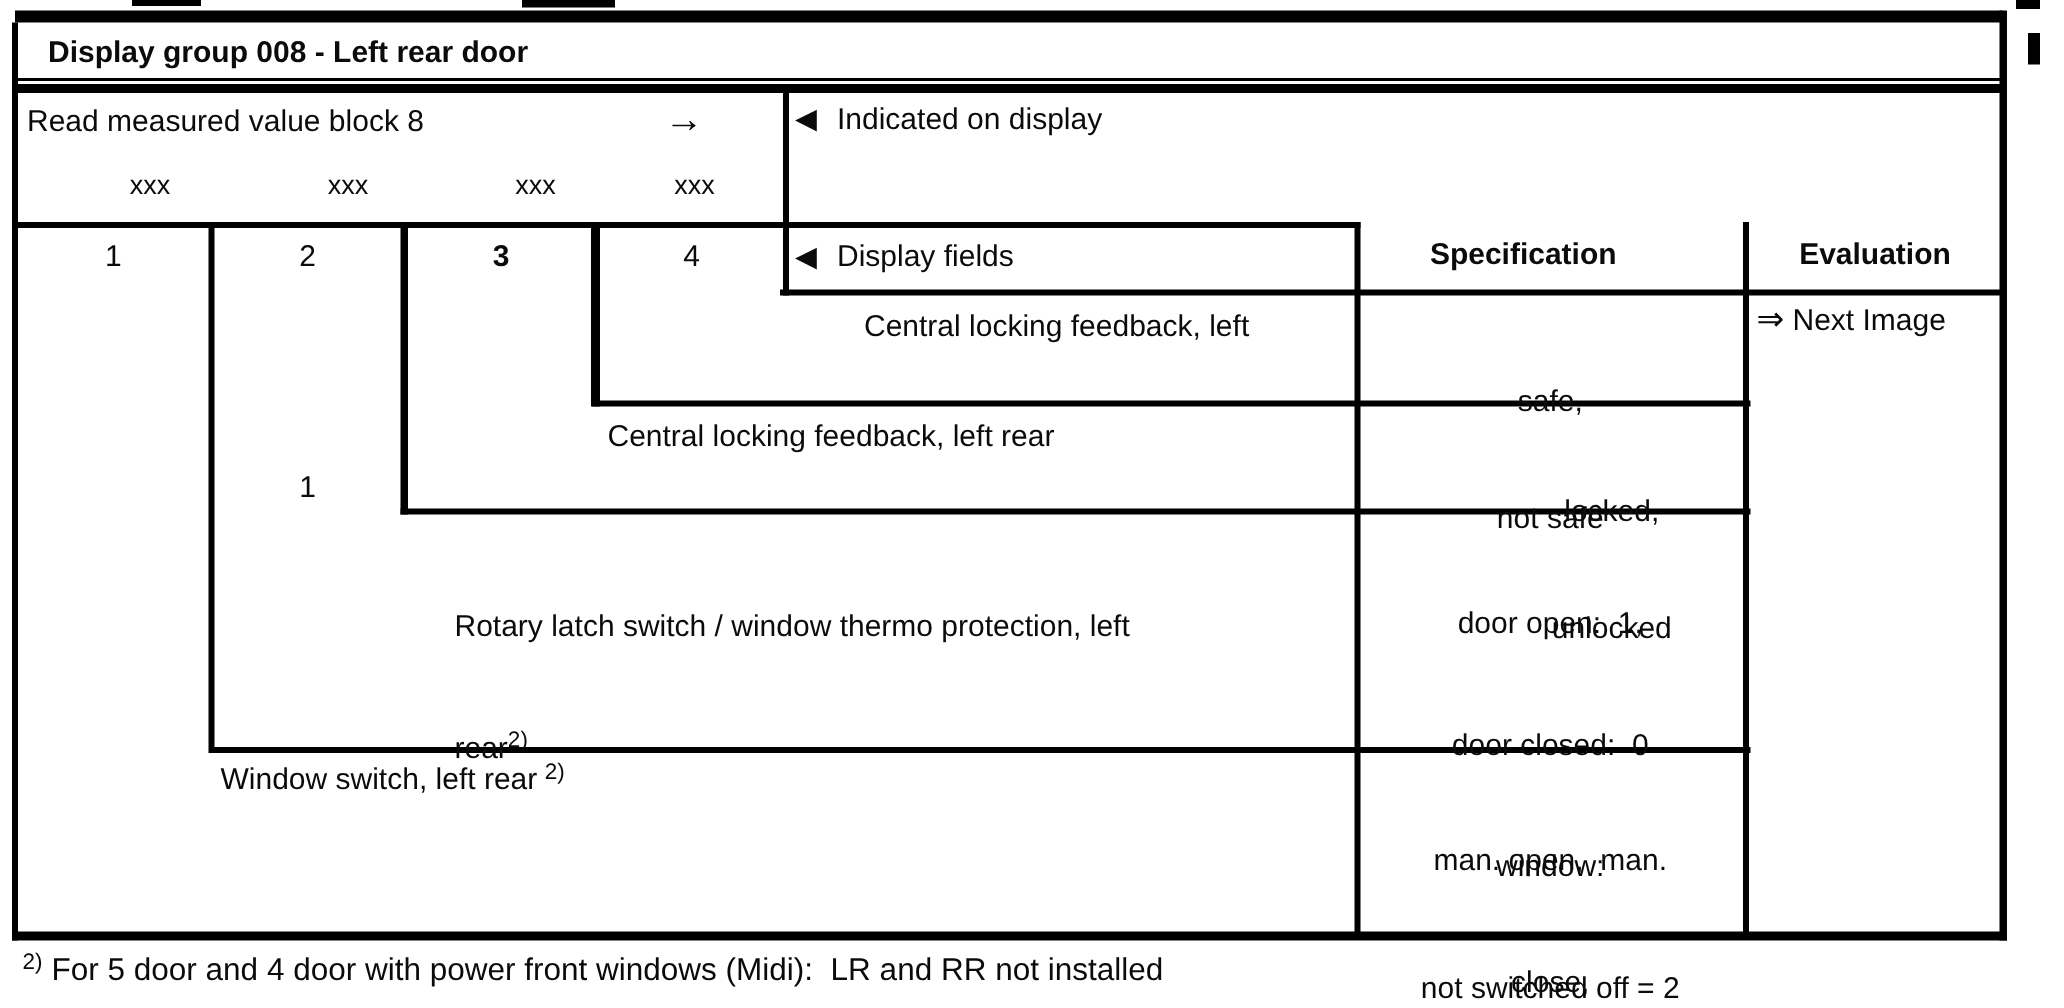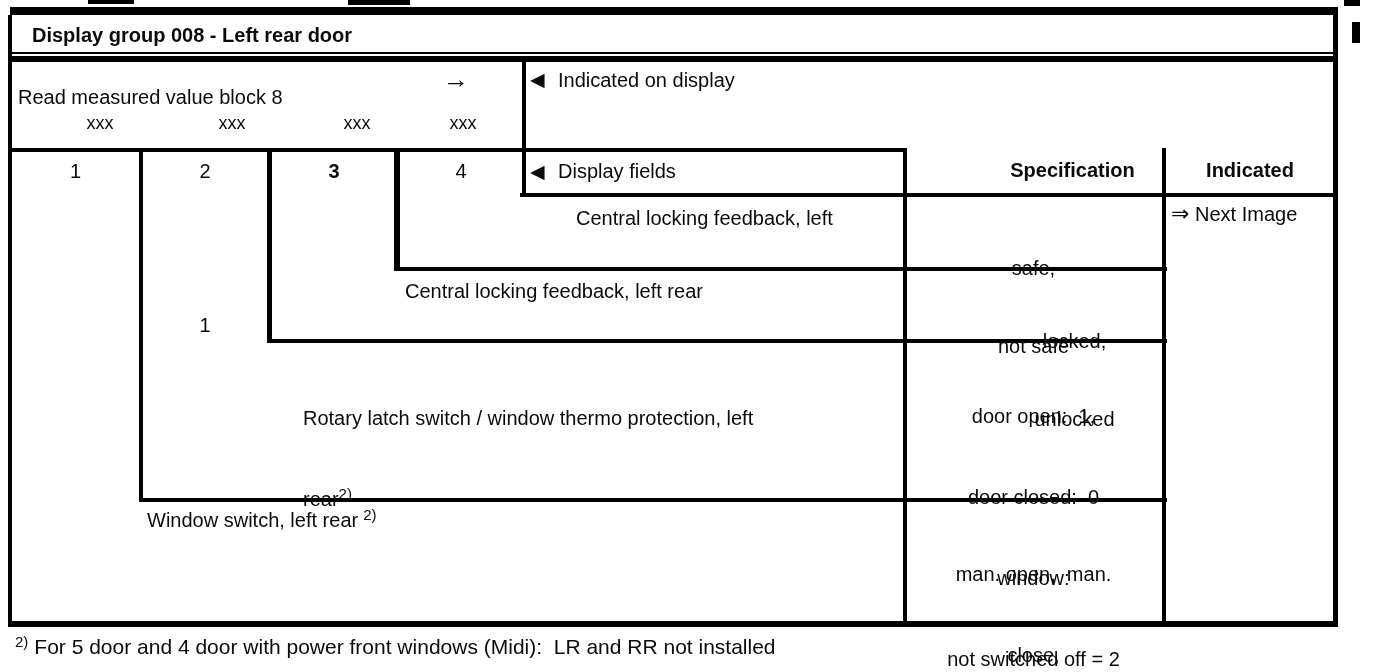--- a/index.html
+++ b/index.html
@@ -46,39 +46,39 @@
 
   <div class="ln" style="left:139px;top:150px;width:4px;height:352px;"></div>
   <div class="ln" style="left:267px;top:150px;width:5px;height:193px;"></div>
   <div class="ln" style="left:394px;top:150px;width:6px;height:121px;"></div>
   <div class="ln" style="left:522px;top:60px;width:4px;height:137px;"></div>
   <div class="ln" style="left:903px;top:148px;width:4px;height:477px;"></div>
   <div class="ln" style="left:1162px;top:148px;width:4px;height:477px;"></div>
 
   <div class="t b" style="left:32px;top:23px;">Display group 008 - Left rear door</div>
 
-  <div class="t" style="left:18px;top:69px;margin-top:16px;">Read measured value block 8</div>
+  <div class="t" style="left:18px;top:69px;">Read measured value block 8</div>
   <div class="t arrowbig" style="left:443px;top:66px;">→</div>
   <div class="t marker" style="left:530px;top:69px;">◀</div>
   <div class="t" style="left:558px;top:68px;">Indicated on display</div>
 
   <div class="t ctr" style="left:70px;top:113px;width:60px;font-size:18px;">xxx</div>
   <div class="t ctr" style="left:202px;top:113px;width:60px;font-size:18px;">xxx</div>
   <div class="t ctr" style="left:327px;top:113px;width:60px;font-size:18px;">xxx</div>
   <div class="t ctr" style="left:433px;top:113px;width:60px;font-size:18px;">xxx</div>
 
   <div class="t ctr" style="left:12px;top:159px;width:127px;">1</div>
   <div class="t ctr" style="left:143px;top:159px;width:124px;">2</div>
   <div class="t ctr semibold" style="left:274px;top:159px;width:120px;">3</div>
   <div class="t ctr" style="left:400px;top:159px;width:122px;">4</div>
 
   <div class="t marker" style="left:530px;top:161px;">◀</div>
   <div class="t" style="left:558px;top:159px;">Display fields</div>
-  <div class="t ctr b" style="left:944px;top:158px;width:257px;">Specification</div>
-  <div class="t ctr b" style="left:1167px;top:158px;width:166px;">Indicated</div>
+  <div class="t ctr b" style="left:887px;top:158px;width:257px;">Specification</div>
+  <div class="t ctr b" style="left:1167px;top:158px;width:166px;">Evaluation</div>
 
   <div class="t" style="left:1171px;top:202px;"><span class="darrow">⇒</span> <span>Next Image</span></div>
 
   <div class="t" style="left:532px;top:206px;margin-left:44px;">Central locking feedback, left</div>
   <div class="t" style="left:405px;top:279px;">Central locking feedback, left rear</div>
 
   <div class="t ctr speccell" style="left:905px;top:203px;width:257px;">
     <div>safe,</div>
     <div>not safe</div>
   </div>

